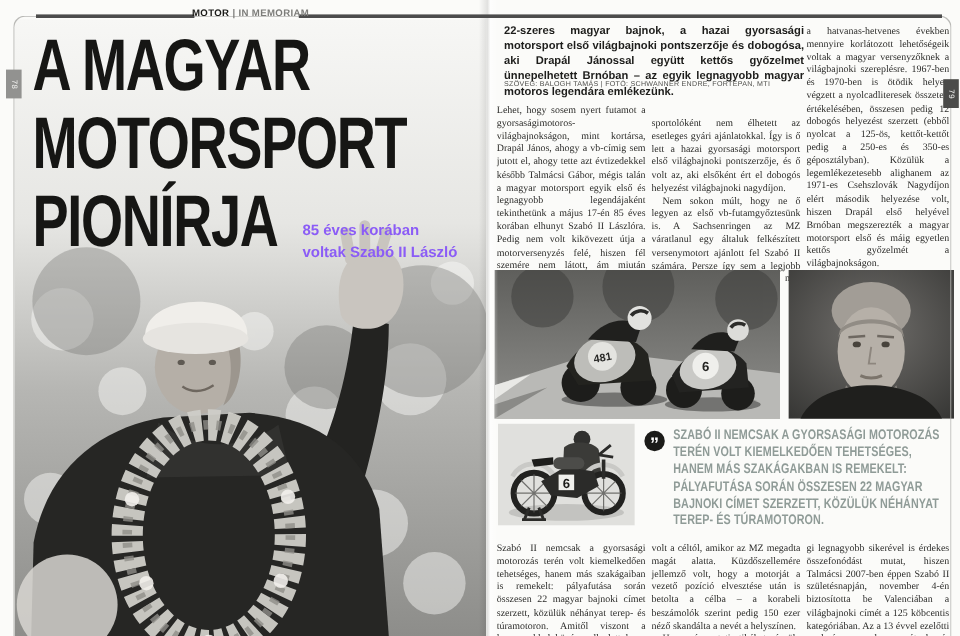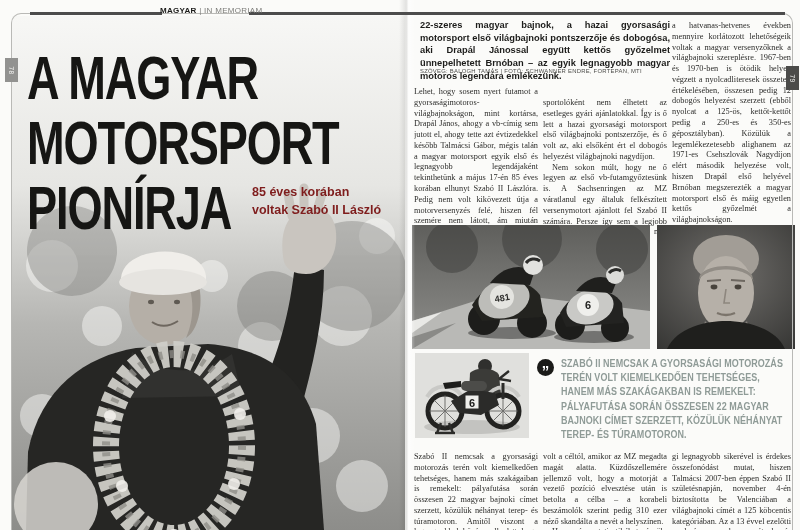--- a/index.html
+++ b/index.html
@@ -7,38 +7,38 @@
           font-family:"Liberation Sans",sans-serif;}
   
   .frame{position:absolute;left:11px;top:13px;right:7px;bottom:-20px;
          border:1.5px solid #b9b9b6;border-bottom:none;border-radius:10px 10px 0 0;z-index:5;pointer-events:none;}
   .rule{position:absolute;top:12px;height:3px;background:#4c4c4c;z-index:6;}
   #rule-left{left:30px;width:132px;}
   #rule-right{left:249px;width:536px;}
   .header-label{position:absolute;left:160px;top:6px;width:92px;text-align:center;
          font-size:8px;letter-spacing:.3px;color:#1a1a18;z-index:7;white-space:nowrap;}
   .header-label b{font-weight:bold;}
-  .header-label span{color:#7c7c79;font-weight:normal;text-align:right;}
+  .header-label span{color:#7c7c79;font-weight:bold;text-align:right;}
   
   .tab{position:absolute;width:13px;height:24px;z-index:8;color:#f4f4f2;
        display:flex;align-items:center;justify-content:center;}
   .tab span{transform:rotate(90deg);font-size:6.5px;letter-spacing:.5px;}
   #tab-left{left:5px;top:58px;background:#929290;}
   #tab-right{right:1px;top:66px;background:#4b4b49;}
   
   #left-photo{position:absolute;left:12px;top:16px;width:393px;height:514px;z-index:1;}
   
   #gutter{position:absolute;left:399px;top:0;width:16px;height:530px;z-index:4;
      background:linear-gradient(90deg,rgba(0,0,0,0) 0%,rgba(0,0,0,.10) 45%,rgba(255,255,255,.6) 60%,rgba(0,0,0,0) 100%);}
   
-  #title{position:absolute;left:27px;top:22px;z-index:3;margin-top:24px;}
+  #title{position:absolute;left:27px;top:22px;z-index:3;}
   .title-line{display:block;font-weight:bold;font-size:61px;line-height:65px;color:#161614;
       letter-spacing:-1.5px;transform:scaleX(.74);transform-origin:0 0;white-space:nowrap;}
   #subtitle{position:absolute;left:252px;top:183px;z-index:3;font-weight:bold;font-size:12.5px;
-      line-height:1.45;color:#7f1d1d;}
+      line-height:1.45;color:#8b5cf6;}
   
   #lead{position:absolute;left:420px;top:19px;width:250px;z-index:2;
       font-weight:bold;font-size:9.3px;line-height:1.36;color:#1d1d1b;text-align:justify;}
   #byline{position:absolute;left:420px;top:68px;width:260px;z-index:2;
       font-size:5.9px;letter-spacing:.25px;color:#4e4e4b;white-space:nowrap;}
   .tcol,.bcol{position:absolute;overflow:hidden;z-index:2;}
   .tcol p,.bcol p{margin:0;font-family:"Liberation Serif",serif;font-size:8.3px;line-height:1.3;
       color:#2c2c2a;text-align:justify;}
   .tcol p+p,.bcol p+p{text-indent:9px;}
   #tcol1{left:414px;top:87px;width:124px;height:140px;}
@@ -118,21 +118,21 @@
       <circle cx="222" cy="468" r="6"></circle>
         <circle cx="228" cy="398" r="6"></circle>
     </g>
     <circle cx="44" cy="488" r="42" fill="#d8d6d1" opacity=".85"></circle>
   </svg>
 
   <div class="frame"></div>
   <div class="rule" id="rule-left"></div>
   <div class="rule" id="rule-right"></div>
   <div class="header-label">
-    <b>MAGYAR</b>
+    <b>MOTOR</b>
     <span>| IN MEMORIAM</span>
   </div>
   <div class="tab" id="tab-left">
     <span>78</span>
   </div>
   <div class="tab" id="tab-right">
     <span>79</span>
   </div>
 
   <div id="gutter"></div>
@@ -250,20 +250,20 @@
 
   <div id="quote">
     <div id="quote-icon">”</div>
     <div id="quote-text">SZABÓ II NEMCSAK A GYORSASÁGI MOTOROZÁS TERÉN VOLT KIEMELKEDŐEN TEHETSÉGES, HANEM MÁS SZAKÁGAKBAN IS REMEKELT: PÁLYAFUTÁSA SORÁN ÖSSZESEN 22 MAGYAR BAJNOKI CÍMET SZERZETT, KÖZÜLÜK NÉHÁNYAT TEREP- ÉS TÚRAMOTORON.</div>
   </div>
 
   <div class="bcol" id="bcol1">
     <p>Szabó II nemcsak a gyorsasági motorozás terén volt kiemelkedően tehetséges, hanem más szakágaiban is remekelt: pályafutása során összesen 22 magyar bajnoki címet szerzett, közülük néhányat terep- és túramotoron. Amitől viszont a legnagyobbak közé emelkedett, hogy ő volt az, aki elsőként kitaposta az utat a magyar motorversenyzők számára a világbajnokság irányába, és úgy is kiváló eredményeket tudott</p>
   </div>
   <div class="bcol" id="bcol2">
-    <p>volt a céltól, amikor az MZ megadta magát alatta. Küzdőszellemére jellemző volt, hogy a motorját a vezető pozíció elvesztése után is betolta a célba – a korabeli beszámolók szerint pedig 310 ezer néző skandálta a nevét a helyszínen.</p>
+    <p>volt a céltól, amikor az MZ megadta magát alatta. Küzdőszellemére jellemző volt, hogy a motorját a vezető pozíció elvesztése után is betolta a célba – a korabeli beszámolók szerint pedig 150 ezer néző skandálta a nevét a helyszínen.</p>
     <p>Ha a száraz statisztikákat nézzük: összesen 43 nagydíjon állt rajthoz - méghozzá három különböző géposztályban, a 125-ösök, a 250-esek és a 350-esek között –, ami hihe-</p>
   </div>
   <div class="bcol" id="bcol3">
     <p>gi legnagyobb sikerével is érdekes összefonódást mutat, hiszen Talmácsi 2007-ben éppen Szabó II születésnapján, november 4-én biztosította be Valenciában a világbajnoki címét a 125 köbcentis kategóriában. Az a 13 évvel ezelőtti eredmény annak az útnak és munkának a beérése volt, amelyen fél évszázaddal korábban Szabó II László indította el a magyar motorsportot, a legendás versenyző emléke már csak ezért is örökké</p>
   </div>
 
 </div>
 
 </body></html>

